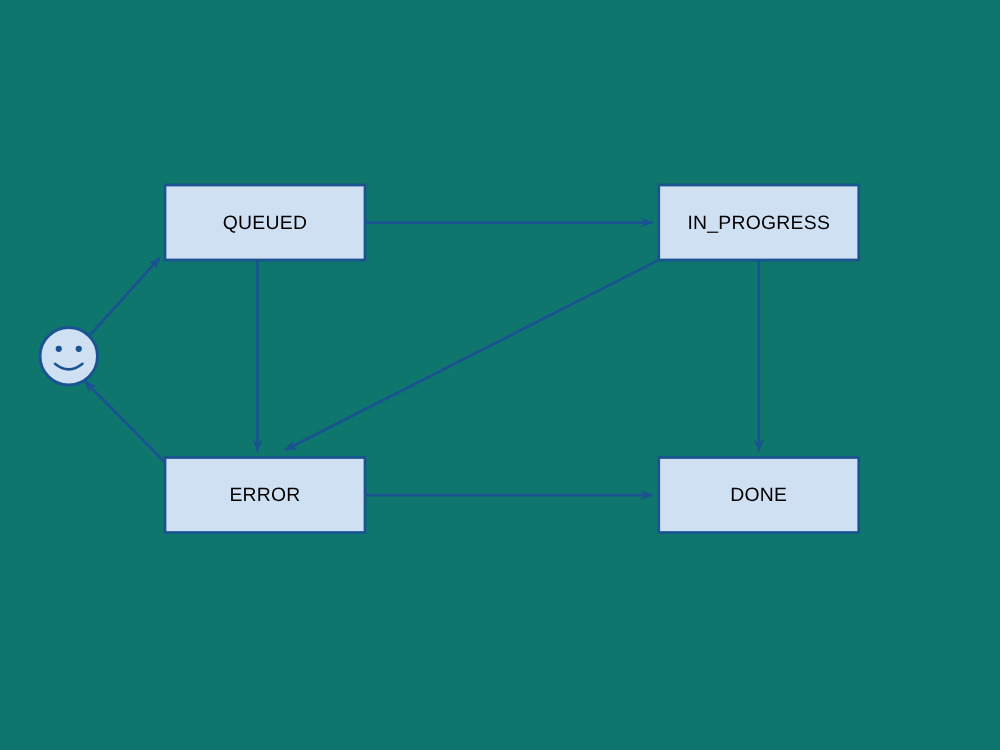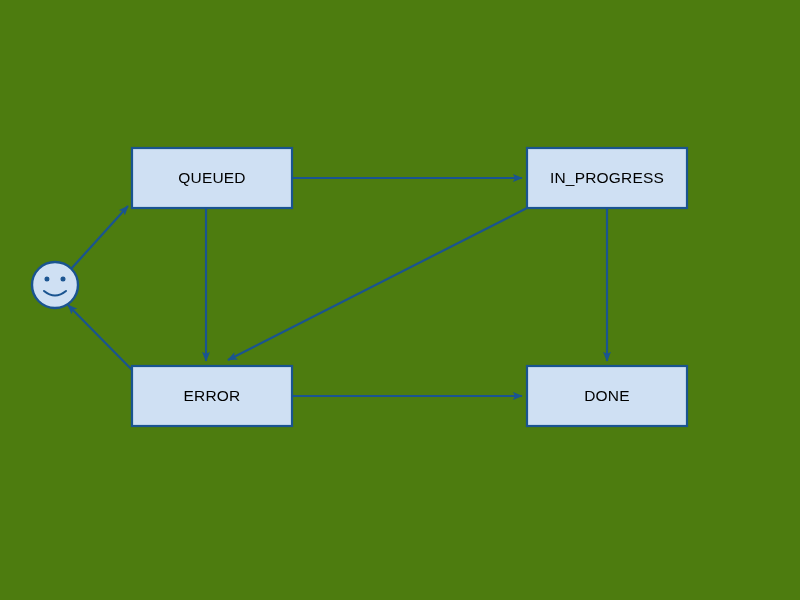--- a/index.html
+++ b/index.html
@@ -11,21 +11,21 @@
   body {
     width: 800px;
     height: 600px;
     overflow: hidden;
     font-family: "Liberation Sans", sans-serif;
   }
   #canvas-root {
     position: relative;
     width: 800px;
     height: 600px;
-    background: #4d7c0f;
+    background: #0f766e;
   }
   svg#diagram {
     position: absolute;
     top: 0;
     left: 0;
     width: 800px;
     height: 600px;
     display: block;
   }
   .state-box-rect {

